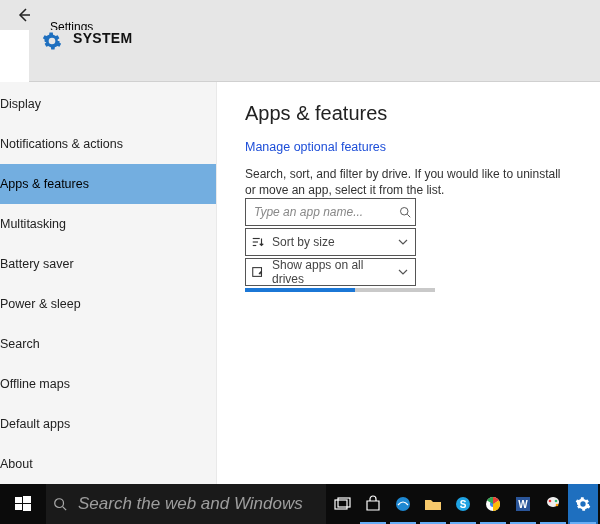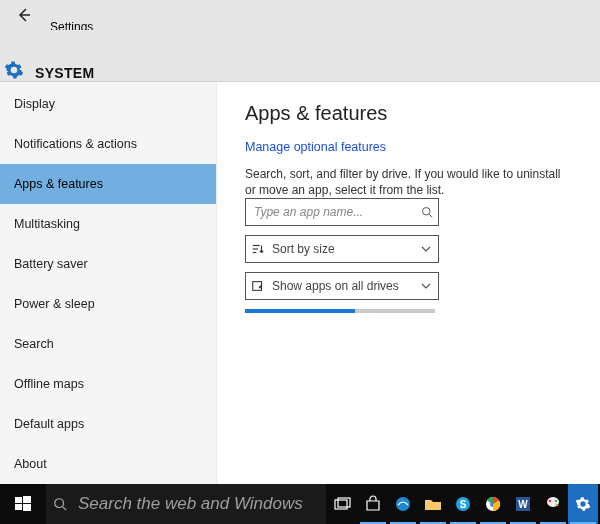--- a/index.html
+++ b/index.html
@@ -3,33 +3,33 @@
 <meta charset="utf-8">
 <style>
   * { box-sizing: border-box; margin: 0; padding: 0; font-family: "Segoe UI", Arial, sans-serif; }
   html, body { width: 600px; height: 524px; overflow: hidden; background: #fff; }
   .window { width: 600px; height: 524px; display: flex; flex-direction: column; }
   
   .titlebar { height: 30px; background: #e6e6e6; display: flex; align-items: center; padding-left: 12px; }
   .titlebar .back { width: 24px; height: 24px; display: flex; align-items: center; justify-content: center; cursor: pointer; }
   .titlebar .title { margin-left: 14px; font-size: 12px; color: #000000; margin-top: 23px; }
   
-  .header { height: 56px; background: #e6e6e6; display: flex; align-items: flex-end; padding-left: 3px; border-bottom: 1px solid #d0d0d0;}
+  .header { height: 56px; background: #e6e6e6; display: flex; align-items: flex-start; padding-left: 12px; border-bottom: 1px solid #d0d0d0; margin-left: 29px;}
   .header .gear { width: 22px; height: 22px; color: #1e6fbf; display:flex; align-items:center; justify-content:center; }
   .header .label { margin-left: 10px; font-size: 14px; font-weight: 600; color: #111; letter-spacing: .3px; }
   
   .body { flex: 1; display: flex; background: #fff; }
   .sidebar { width: 217px; background: #f5f5f5; border-right: 1px solid #e9e9e9; padding-top: 2px; }
-  .sidebar .item { height: 40px; display: flex; align-items: center; padding-left: 14px; font-size: 12.5px; color: #222; cursor: pointer; }
+  .sidebar .item { height: 40px; display: flex; align-items: center; font-size: 12.5px; color: #222; cursor: pointer; }
   .sidebar .item.selected { background: #73aee0; color: #000; }
   .main { flex: 1; padding: 20px 28px 0 28px; overflow: hidden; }
   .main h1 { font-size: 20px; font-weight: 400; color: #222; margin-bottom: 12px; }
   .link { color: #1d4ed8; font-size: 12.5px; cursor: pointer; display: inline-block; margin-bottom: 12px;}
   .desc { font-size: 12px; color: #333; margin-bottom: 0; line-height: 1.35; }
-  .control { width: 194px; height: 28px; border: 1px solid #555; display: flex; align-items: center; margin-bottom: 9px; font-size: 12px; color: #444; background: #fff;}
+  .control { width: 171px; height: 28px; border: 1px solid #555; display: flex; align-items: center; margin-bottom: 2px; font-size: 12px; color: #444; background: #fff;}
   .control .ci { width: 24px; display:flex; align-items:center; justify-content:center; color:#333;}
   .control .ctext { flex: 1; padding-left: 2px; }
   .control .rico { width: 24px; display:flex; align-items:center; justify-content:center; color:#555;}
   .searchbox input { border:none; outline:none; width: 100%; font-size: 12px; color:#444; padding-left:8px; background:transparent;}
   .searchbox input::placeholder { color:#888; font-style: italic; }
   .status { font-size: 12px; color: #333; margin-top: 4px; margin-bottom: 6px;}
   .progress { width: 190px; height: 4px; background: #c9c9c9; position: relative; }
   .progress .bar { height: 4px; background: #1b77d6; width: 58%; }
   
   .taskbar { height: 40px; background: #0b0b0b; display: flex; align-items: center; color: #fff; }

